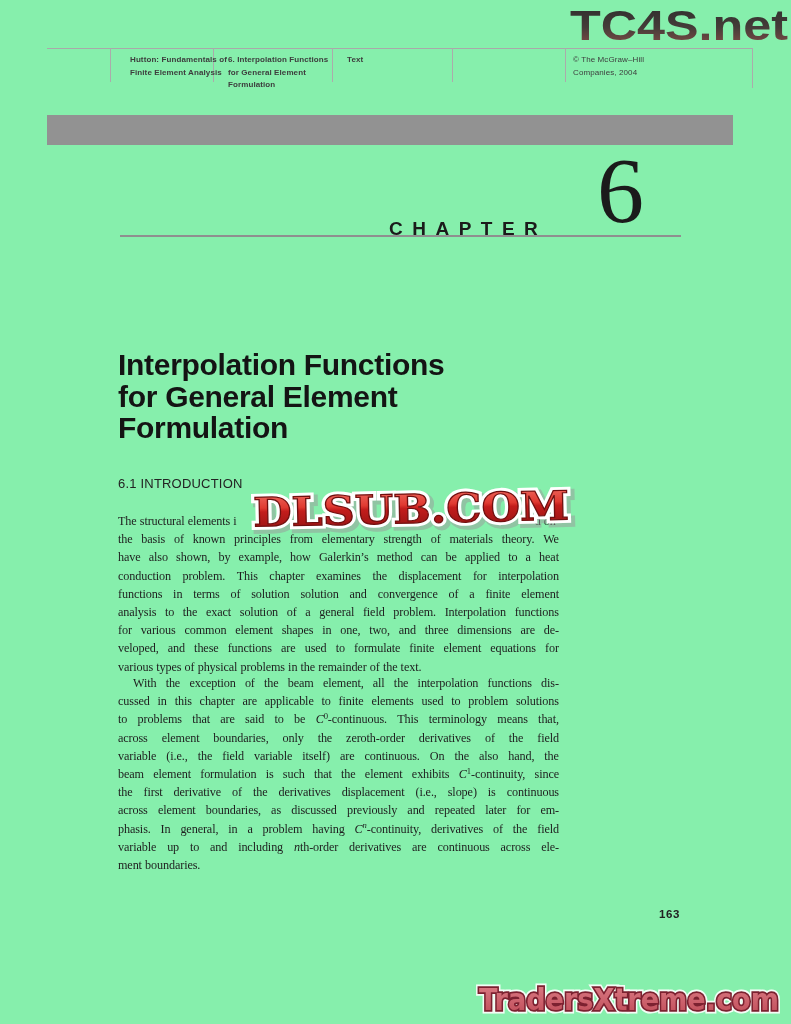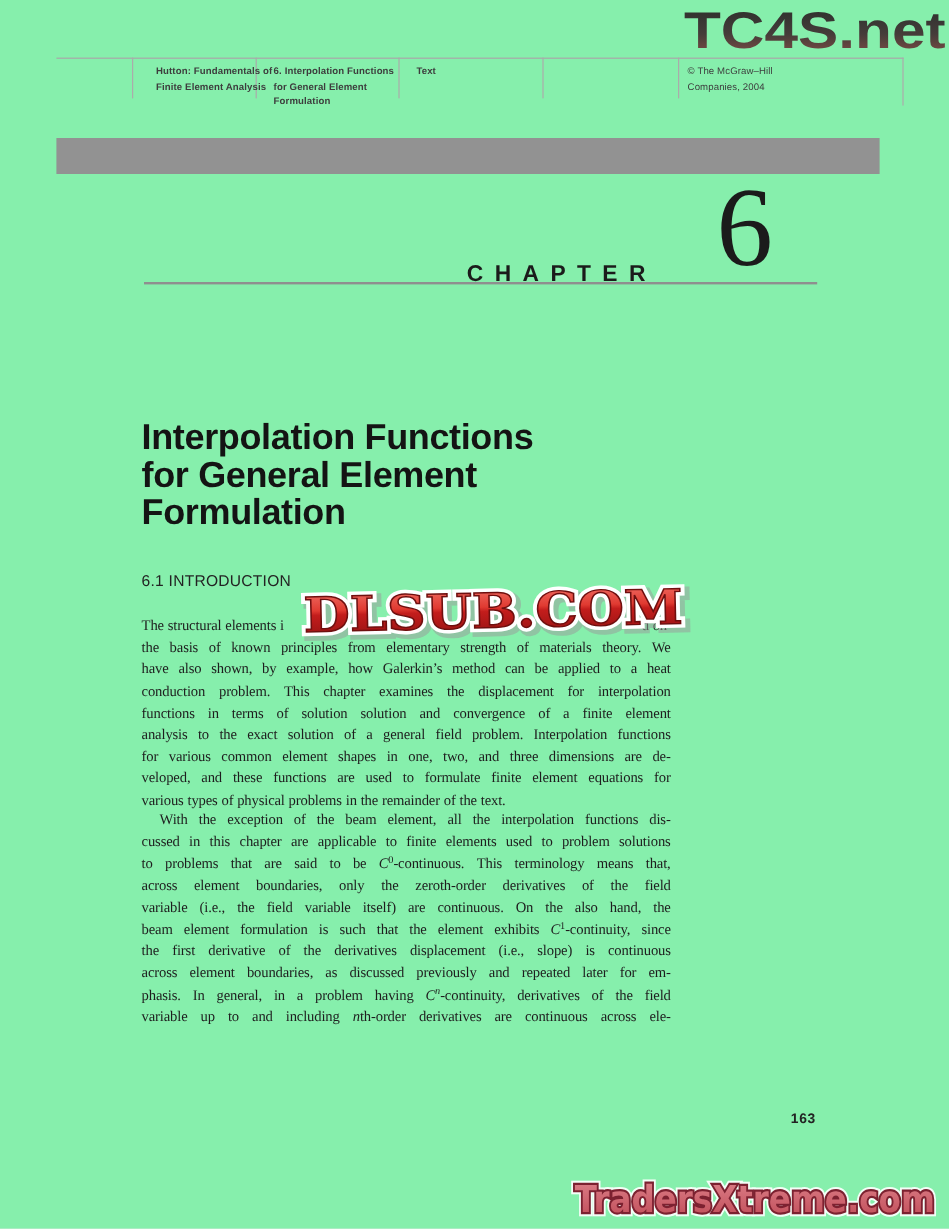--- a/index.html
+++ b/index.html
@@ -38,21 +38,21 @@
   .tl .w{white-space:pre;margin-right:2px;}
   .tl .w:last-child{margin-right:0;}
   .tl.last,.tl.split{justify-content:flex-start;}
   .tl.last .w,.tl.split .w{margin-right:3.2px;}
   .tl.first .w:first-child{margin-left:15px;}
   .gapfill{flex:1 1 60px;}
   .it{font-style:italic;}
   .sup{font-size:8.6px;position:relative;top:-4.4px;}
 
   
-  .pageno{position:absolute;left:659px;top:927px;font-size:11.5px;font-weight:bold;
+  .pageno{position:absolute;left:659px;top:908px;font-size:11.5px;font-weight:bold;
           letter-spacing:0.6px;color:#222;}
 
   
   .wm-top{position:absolute;left:558px;top:1px;}
   .wm-mid{position:absolute;left:246px;top:477px;transform:rotate(-1.3deg);}
   .wm-bottom{position:absolute;left:468px;top:979px;}
 </style>
 </head>
 <body>
 
@@ -360,20 +360,24 @@
         <span class="w"><span>to</span></span>
         <span class="w"><span>and</span></span>
         <span class="w"><span>including</span></span>
         <span class="w"><span class="it">n</span><span>th-order</span></span>
         <span class="w"><span>derivatives</span></span>
         <span class="w"><span>are</span></span>
         <span class="w"><span>continuous</span></span>
         <span class="w"><span>across</span></span>
         <span class="w"><span>ele-</span></span>
       </div>
+      <div class="tl last">
+        <span class="w"><span>ment</span></span>
+        <span class="w"><span>boundaries.</span></span>
+      </div>
     </div>
 
   <svg class="wm-mid" width="330" height="62" viewBox="0 0 330 62">
     <defs>
       <linearGradient id="gRed" x1="0" y1="0" x2="0" y2="1">
         <stop offset="0" stop-color="#f2776d"></stop>
         <stop offset="0.42" stop-color="#e03a31"></stop>
         <stop offset="0.5" stop-color="#c31d1c"></stop>
         <stop offset="1" stop-color="#8e1111"></stop>
       </linearGradient>

